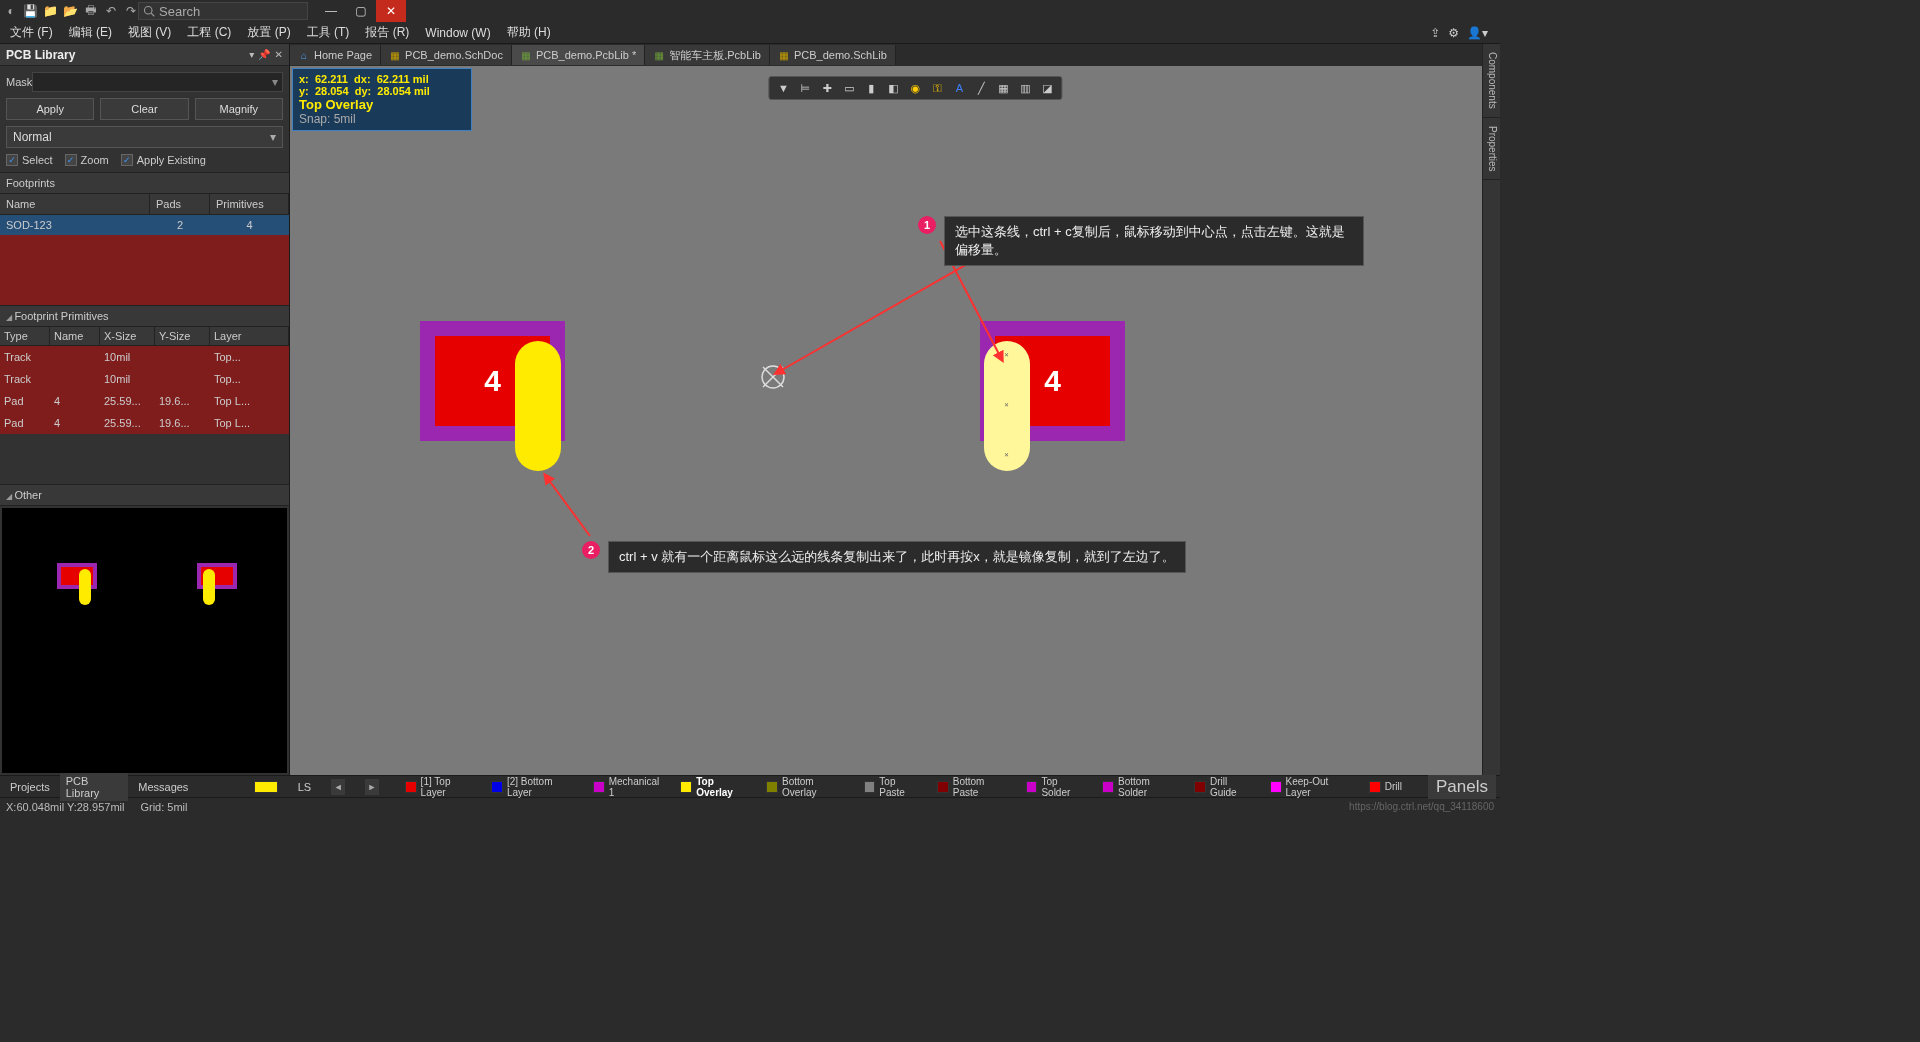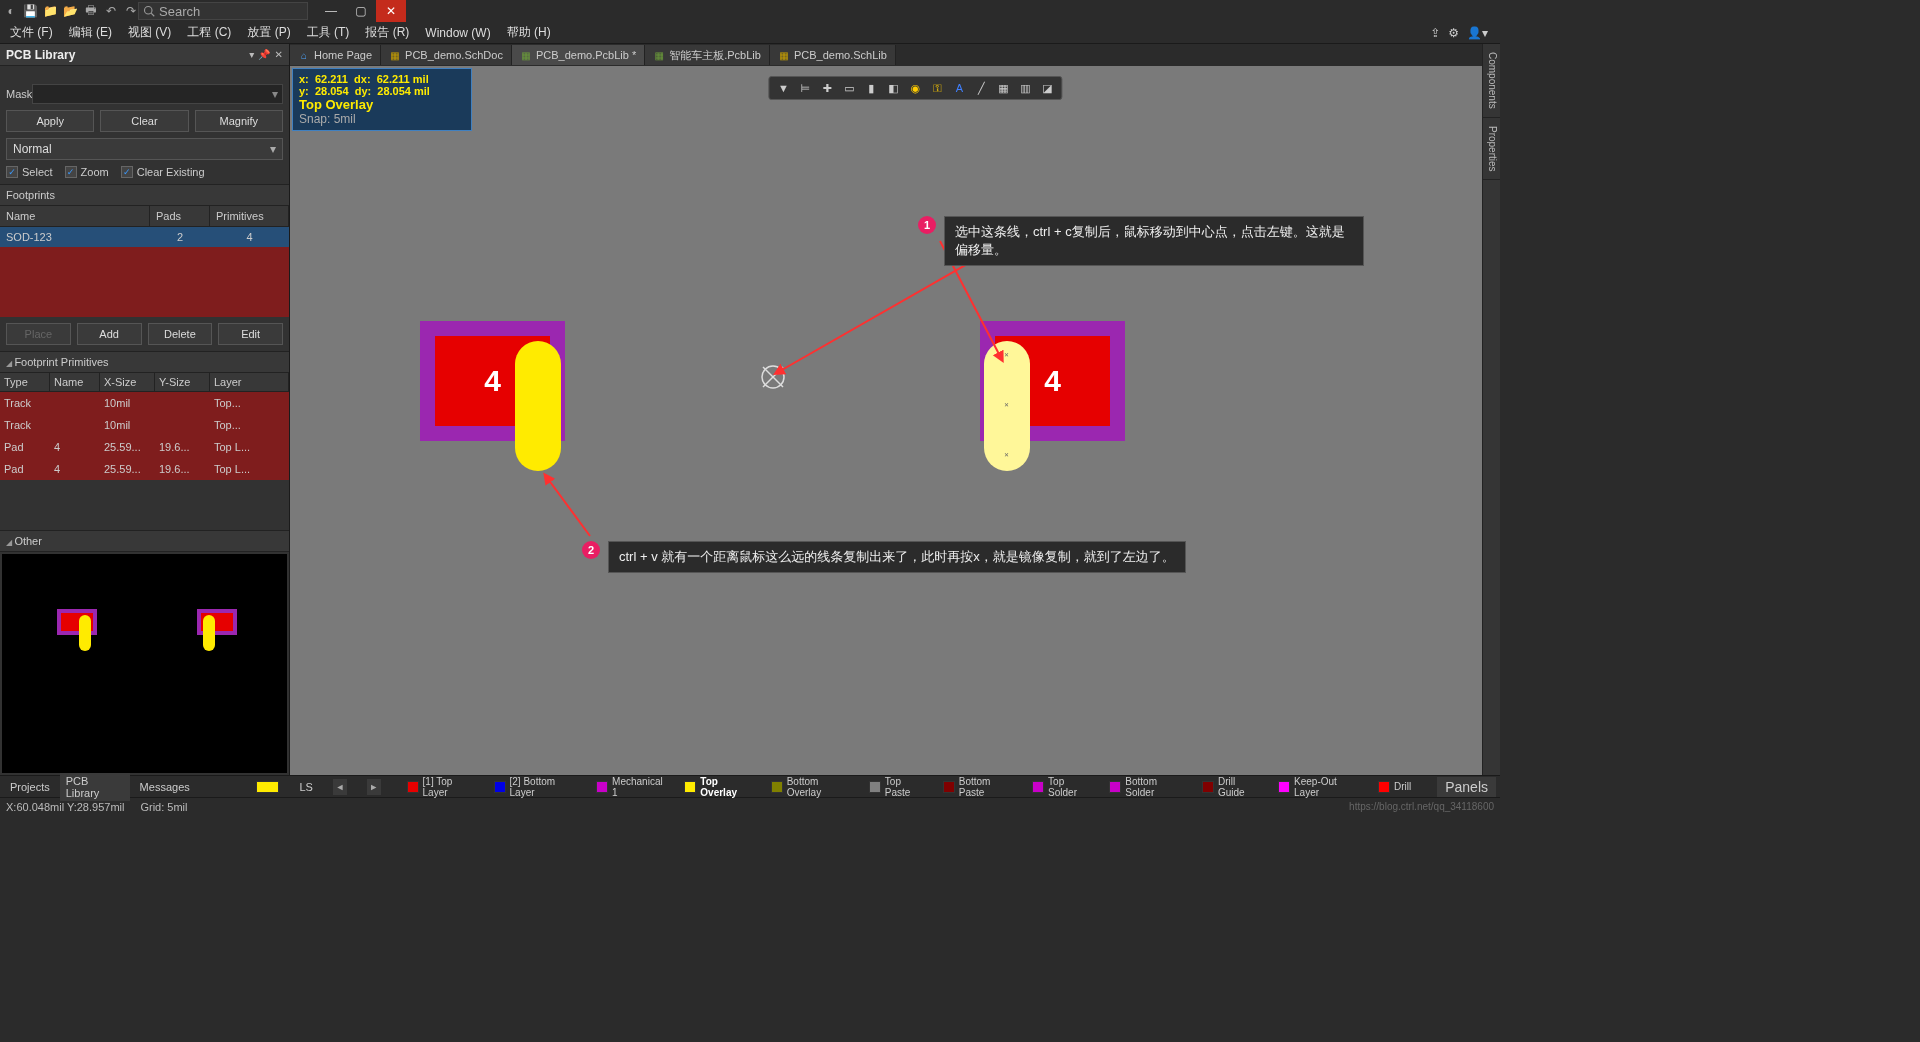--- a/index.html
+++ b/index.html
@@ -25,21 +25,21 @@
 
 
 .main { display: flex; height: calc(100% - 22px - 22px - 22px - 18px); }
 
 
 .left-panel { width: 290px; background: #323232; border-right: 1px solid #1a1a1a; display: flex; flex-direction: column; }
 .panel-header { height: 22px; background: #3a3a3a; display: flex; align-items: center; padding: 0 6px; border-bottom: 1px solid #222; }
 .panel-header .title { font-weight: bold; color: #eee; font-size: 12px; }
 .panel-header .ctrls { margin-left: auto; display: flex; gap: 4px; color: #bbb; font-size: 10px; }
 .panel-body { padding: 6px; display: flex; flex-direction: column; gap: 6px; }
-.mask-row { display: flex; align-items: center; gap: 0; margin-top: 12px; }
+.mask-row { display: flex; align-items: center; gap: 0; }
 .mask-row label { color: #ccc; font-size: 11px; }
 .mask-row .dropdown { flex: 1; height: 20px; background: #252525; border: 1px solid #444; display: flex; align-items: center; justify-content: flex-end; padding: 0 4px; color: #888; }
 .btn-row { display: flex; gap: 6px; }
 .btn { flex: 1; height: 22px; background: #3a3a3a; border: 1px solid #555; display: flex; align-items: center; justify-content: center; color: #ddd; font-size: 11px; cursor: pointer; }
 .btn.disabled { color: #666; }
 .dropdown-full { width: 100%; height: 22px; background: #3a3a3a; border: 1px solid #555; display: flex; align-items: center; padding: 0 6px; color: #ddd; }
 .dropdown-full::after { content: "▾"; margin-left: auto; color: #aaa; }
 .check-row { display: flex; gap: 12px; }
 .check { display: flex; align-items: center; gap: 4px; color: #ccc; font-size: 11px; }
 .check .box { width: 12px; height: 12px; background: #444; border: 1px solid #666; display: flex; align-items: center; justify-content: center; color: #3b99fc; font-size: 9px; }
@@ -105,21 +105,21 @@
 
 
 .layer-bar { height: 22px; background: #2b2b2b; display: flex; align-items: center; padding: 0 4px; gap: 20px; border-top: 1px solid #1a1a1a; }
 .layer-bar .lb-left { display: flex; gap: 4px; align-items: center; }
 .layer-bar .lb-left .tab-btn { padding: 2px 6px; color: #ccc; font-size: 11px; }
 .layer-bar .lb-left .tab-btn.active { background: #3a3a3a; }
 .layer-bar .arrow-btn { width: 14px; height: 16px; background: #3a3a3a; display: flex; align-items: center; justify-content: center; color: #aaa; font-size: 9px; }
 .layer-item { display: flex; align-items: center; gap: 4px; padding: 0 6px; font-size: 10px; color: #ccc; }
 .layer-sw { width: 12px; height: 12px; border: 1px solid #333; }
 .layer-item.active { font-weight: bold; color: #fff; }
-.layer-bar .panels-btn { margin-left: auto; padding: 2px 8px; background: #3a3a3a; color: #ccc; font-size: 14px; }
+.layer-bar .panels-btn { margin-left: auto; padding: 2px 8px; background: #3a3a3a; color: #ccc; font-size: 17px; }
 
 
 .statusbar { height: 18px; background: #2b2b2b; display: flex; align-items: center; padding: 0 6px; color: #bbb; font-size: 11px; gap: 16px; border-top: 1px solid #1a1a1a; }
 .statusbar .right { margin-left: auto; font-size: 10px; color: #666; }
 </style>
 </head>
 <body>
 
 <div class="titlebar">
   <div class="tb-icons">
@@ -190,45 +190,39 @@
         <label class="check">
             <span class="box">✓</span>
             <span>Select</span>
           </label>
         <label class="check">
             <span class="box">✓</span>
             <span>Zoom</span>
           </label>
         <label class="check">
             <span class="box">✓</span>
-            <span>Clear Existing</span>
+            <span>Apply Existing</span>
           </label>
       </div>
     </div>
     <div class="section-label">Footprints</div>
     <div class="table">
       <div class="thead">
         <div class="th" style="width:150px">Name</div>
         <div class="th" style="width:60px">Pads</div>
         <div class="th" style="flex:1">Primitives</div>
       </div>
       <div class="tbody">
         <div class="tr selected">
           <div class="td" style="width:150px">SOD-123</div>
           <div class="td" style="width:60px;text-align:center">2</div>
           <div class="td" style="flex:1;text-align:center">4</div>
         </div>
         <div style="height:70px"></div>
       </div>
-    </div>
-    <div class="btn-row4">
-      <div class="btn disabled">Place</div>
-      <div class="btn">Add</div>
-      <div class="btn">Delete</div>
-      <div class="btn">Edit</div>
     </div>
     <div class="collapse-header">Footprint Primitives</div>
     <div class="table prim-table">
       <div class="thead">
         <div class="th" style="width:50px">Type</div>
         <div class="th" style="width:50px">Name</div>
         <div class="th" style="width:55px">X-Size</div>
         <div class="th" style="width:55px">Y-Size</div>
         <div class="th" style="flex:1">Layer</div>
       </div>

